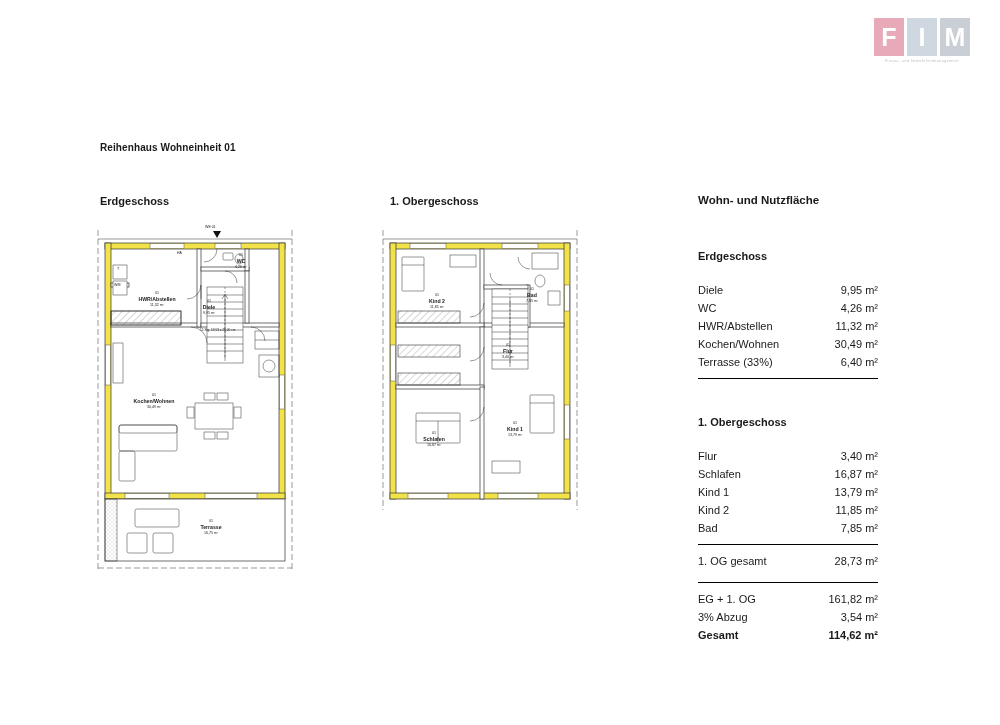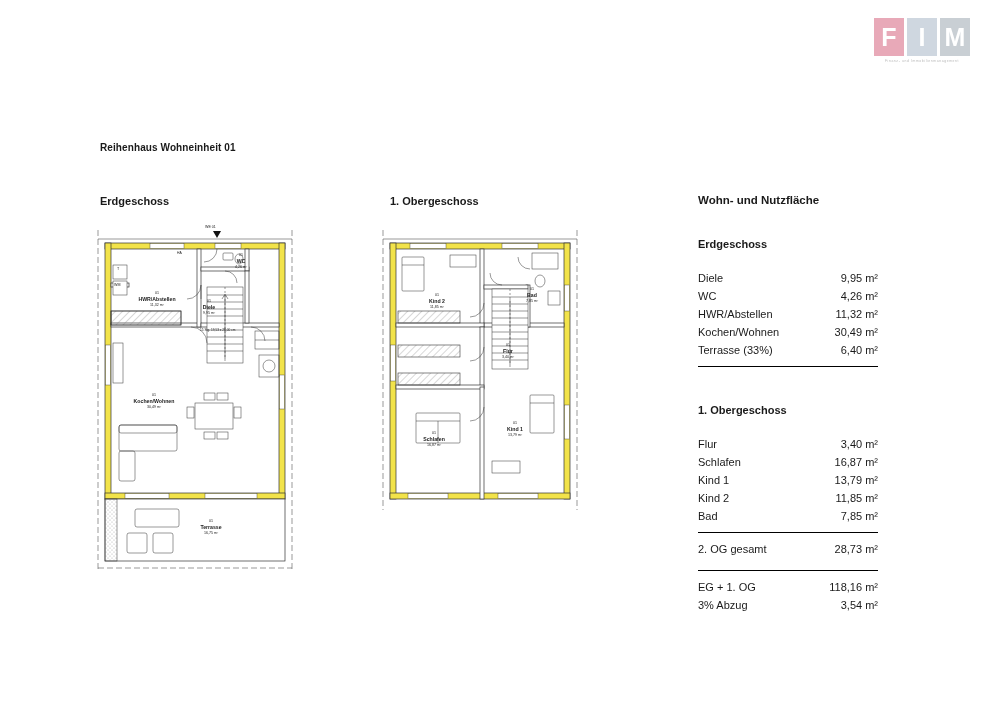--- a/index.html
+++ b/index.html
@@ -78,21 +78,21 @@
   .table-block {
     position: absolute;
     left: 698px;
     top: 194px;
     width: 180px;
     font-size: 11px;
   }
   .table-title {
     font-weight: bold;
     font-size: 11.5px;
-    margin-bottom: 32px;
+    margin-bottom: 44px;
   }
   .section-title {
     font-weight: bold;
     font-size: 11px;
     margin-bottom: 19px;
   }
   .row {
     display: flex;
     justify-content: space-between;
     align-items: baseline;
@@ -423,27 +423,31 @@
       <span class="lbl">Kind 2</span>
       <span class="val">11,85 m²</span>
     </div>
     <div class="row">
       <span class="lbl">Bad</span>
       <span class="val">7,85 m²</span>
     </div>
   </div>
   <div class="rule"></div>
   <div class="row">
-    <span class="lbl">2. OG gesamt</span>
+    <span class="lbl">1. OG gesamt</span>
     <span class="val">28,73 m²</span>
   </div>
 
   <div class="rule" style="margin-top:12px;"></div>
 
   <div class="row">
     <span class="lbl">EG + 1. OG</span>
-    <span class="val">118,16 m²</span>
+    <span class="val">161,82 m²</span>
   </div>
   <div class="row">
     <span class="lbl">3% Abzug</span>
     <span class="val">3,54 m²</span>
   </div>
+  <div class="row bold">
+    <span class="lbl">Gesamt</span>
+    <span class="val">114,62 m²</span>
+  </div>
 </div>
 
 </body></html>

